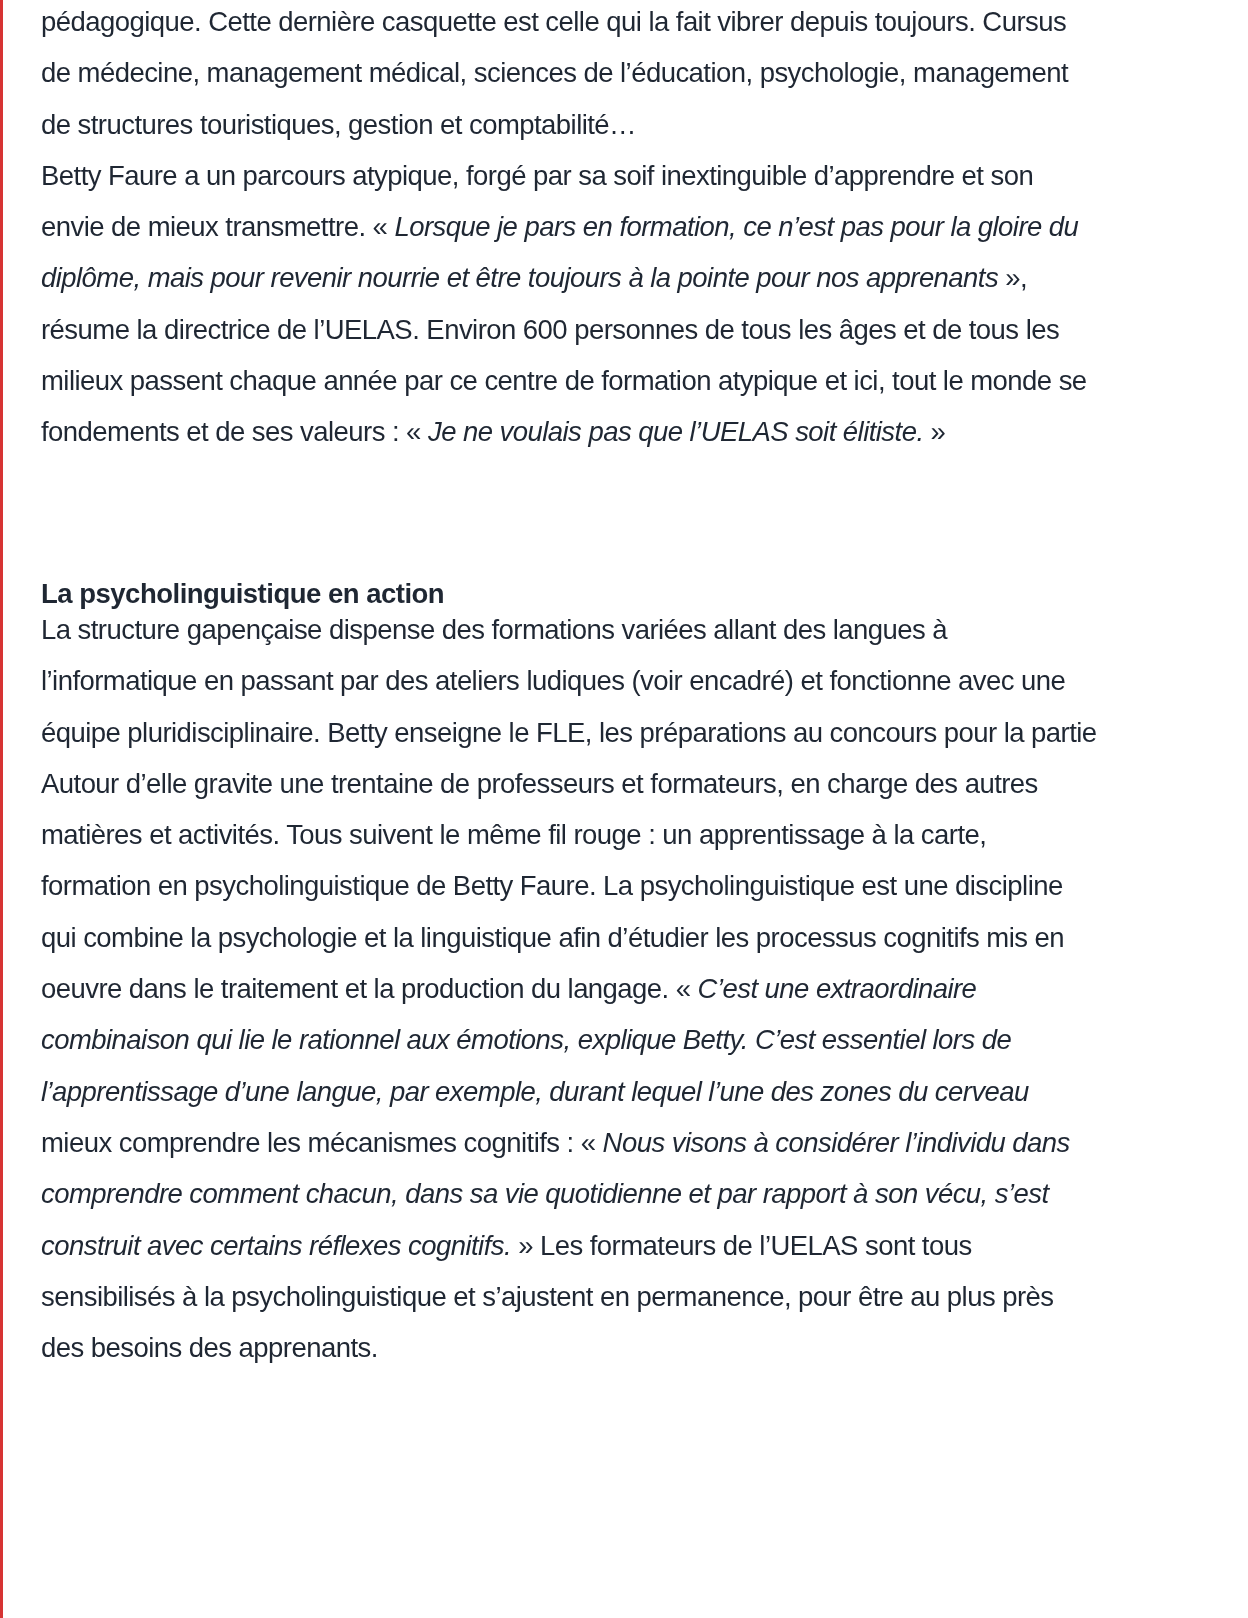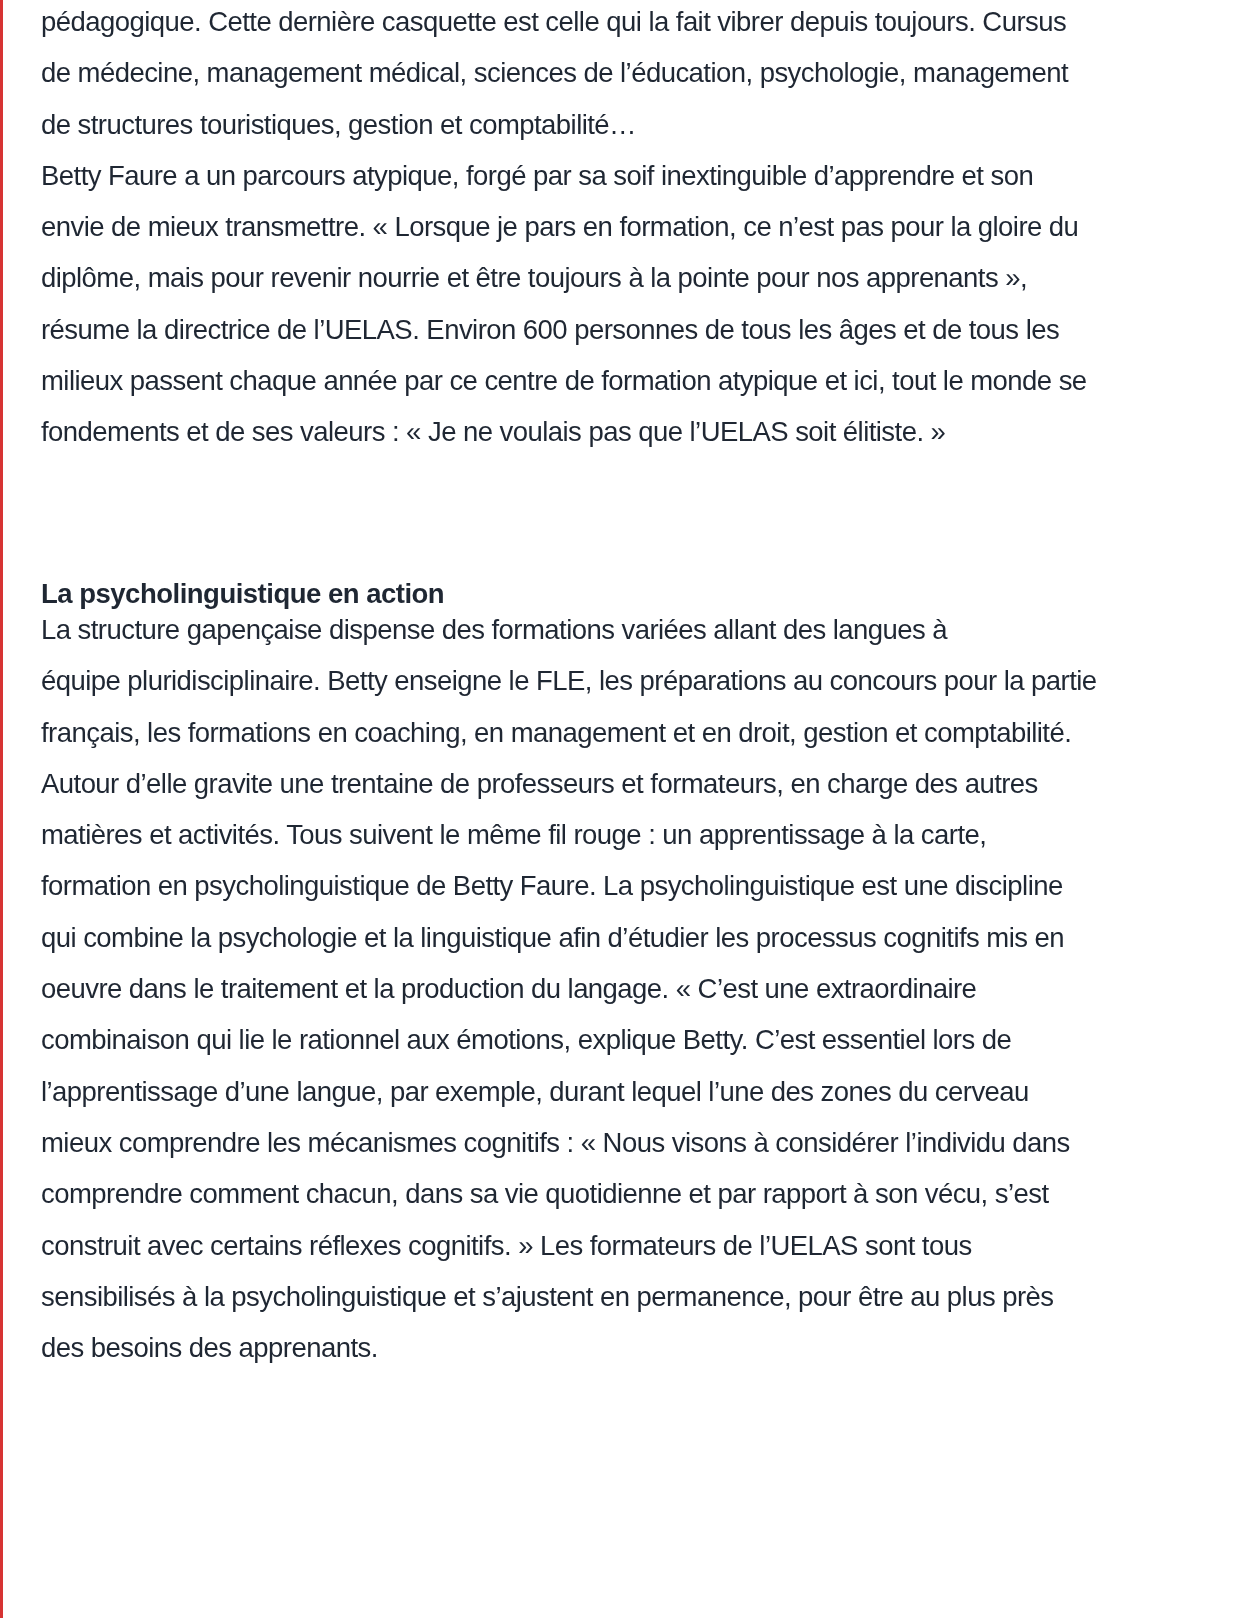--- a/index.html
+++ b/index.html
@@ -34,20 +34,21 @@
     }
     .line {
       display: block;
       height: 51.3px;
       line-height: 51.3px;
       font-size: 27.5px;
       letter-spacing: -0.55px;
       white-space: nowrap;
     }
     .line span.i {
+      font-style: italic;
     }
     .para-1 {
       position: absolute;
       top: -4px;
     }
     .heading {
       position: absolute;
       top: 574px;
       margin: 0;
       font-size: 27.5px;
@@ -76,22 +77,22 @@
       <span class="line"><span class="i">diplôme, mais pour revenir nourrie et être toujours à la pointe pour nos apprenants</span><span> »,</span></span>
       <span class="line"><span>résume la directrice de l’UELAS. Environ 600 personnes de tous les âges et de tous les</span></span>
       <span class="line"><span>milieux passent chaque année par ce centre de formation atypique et ici, tout le monde se</span></span>
       <span class="line"><span>fondements et de ses valeurs : « </span><span class="i">Je ne voulais pas que l’UELAS soit élitiste.</span><span> »</span></span>
     </p>
 
   <h3 class="heading">La psycholinguistique en action</h3>
 
   <p class="para para-2">
       <span class="line"><span>La structure gapençaise dispense des formations variées allant des langues à</span></span>
+      <span class="line"><span>l’informatique en passant par des ateliers ludiques (voir encadré) et fonctionne avec une</span></span>
       <span class="line"><span>équipe pluridisciplinaire. Betty enseigne le FLE, les préparations au concours pour la partie</span></span>
-      <span class="line"><span>français, les formations en coaching, en management et en droit, gestion et comptabilité.</span></span>
       <span class="line"><span>Autour d’elle gravite une trentaine de professeurs et formateurs, en charge des autres</span></span>
       <span class="line"><span>matières et activités. Tous suivent le même fil rouge : un apprentissage à la carte,</span></span>
       <span class="line"><span>formation en psycholinguistique de Betty Faure. La psycholinguistique est une discipline</span></span>
       <span class="line"><span>qui combine la psychologie et la linguistique afin d’étudier les processus cognitifs mis en</span></span>
       <span class="line"><span>oeuvre dans le traitement et la production du langage. « </span><span class="i">C’est une extraordinaire</span></span>
       <span class="line"><span class="i">combinaison qui lie le rationnel aux émotions, explique Betty. C’est essentiel lors de</span></span>
       <span class="line"><span class="i">l’apprentissage d’une langue, par exemple, durant lequel l’une des zones du cerveau</span></span>
       <span class="line"><span>mieux comprendre les mécanismes cognitifs : « </span><span class="i">Nous visons à considérer l’individu dans</span></span>
       <span class="line"><span class="i">comprendre comment chacun, dans sa vie quotidienne et par rapport à son vécu, s’est</span></span>
       <span class="line"><span class="i">construit avec certains réflexes cognitifs.</span><span> » Les formateurs de l’UELAS sont tous</span></span>

